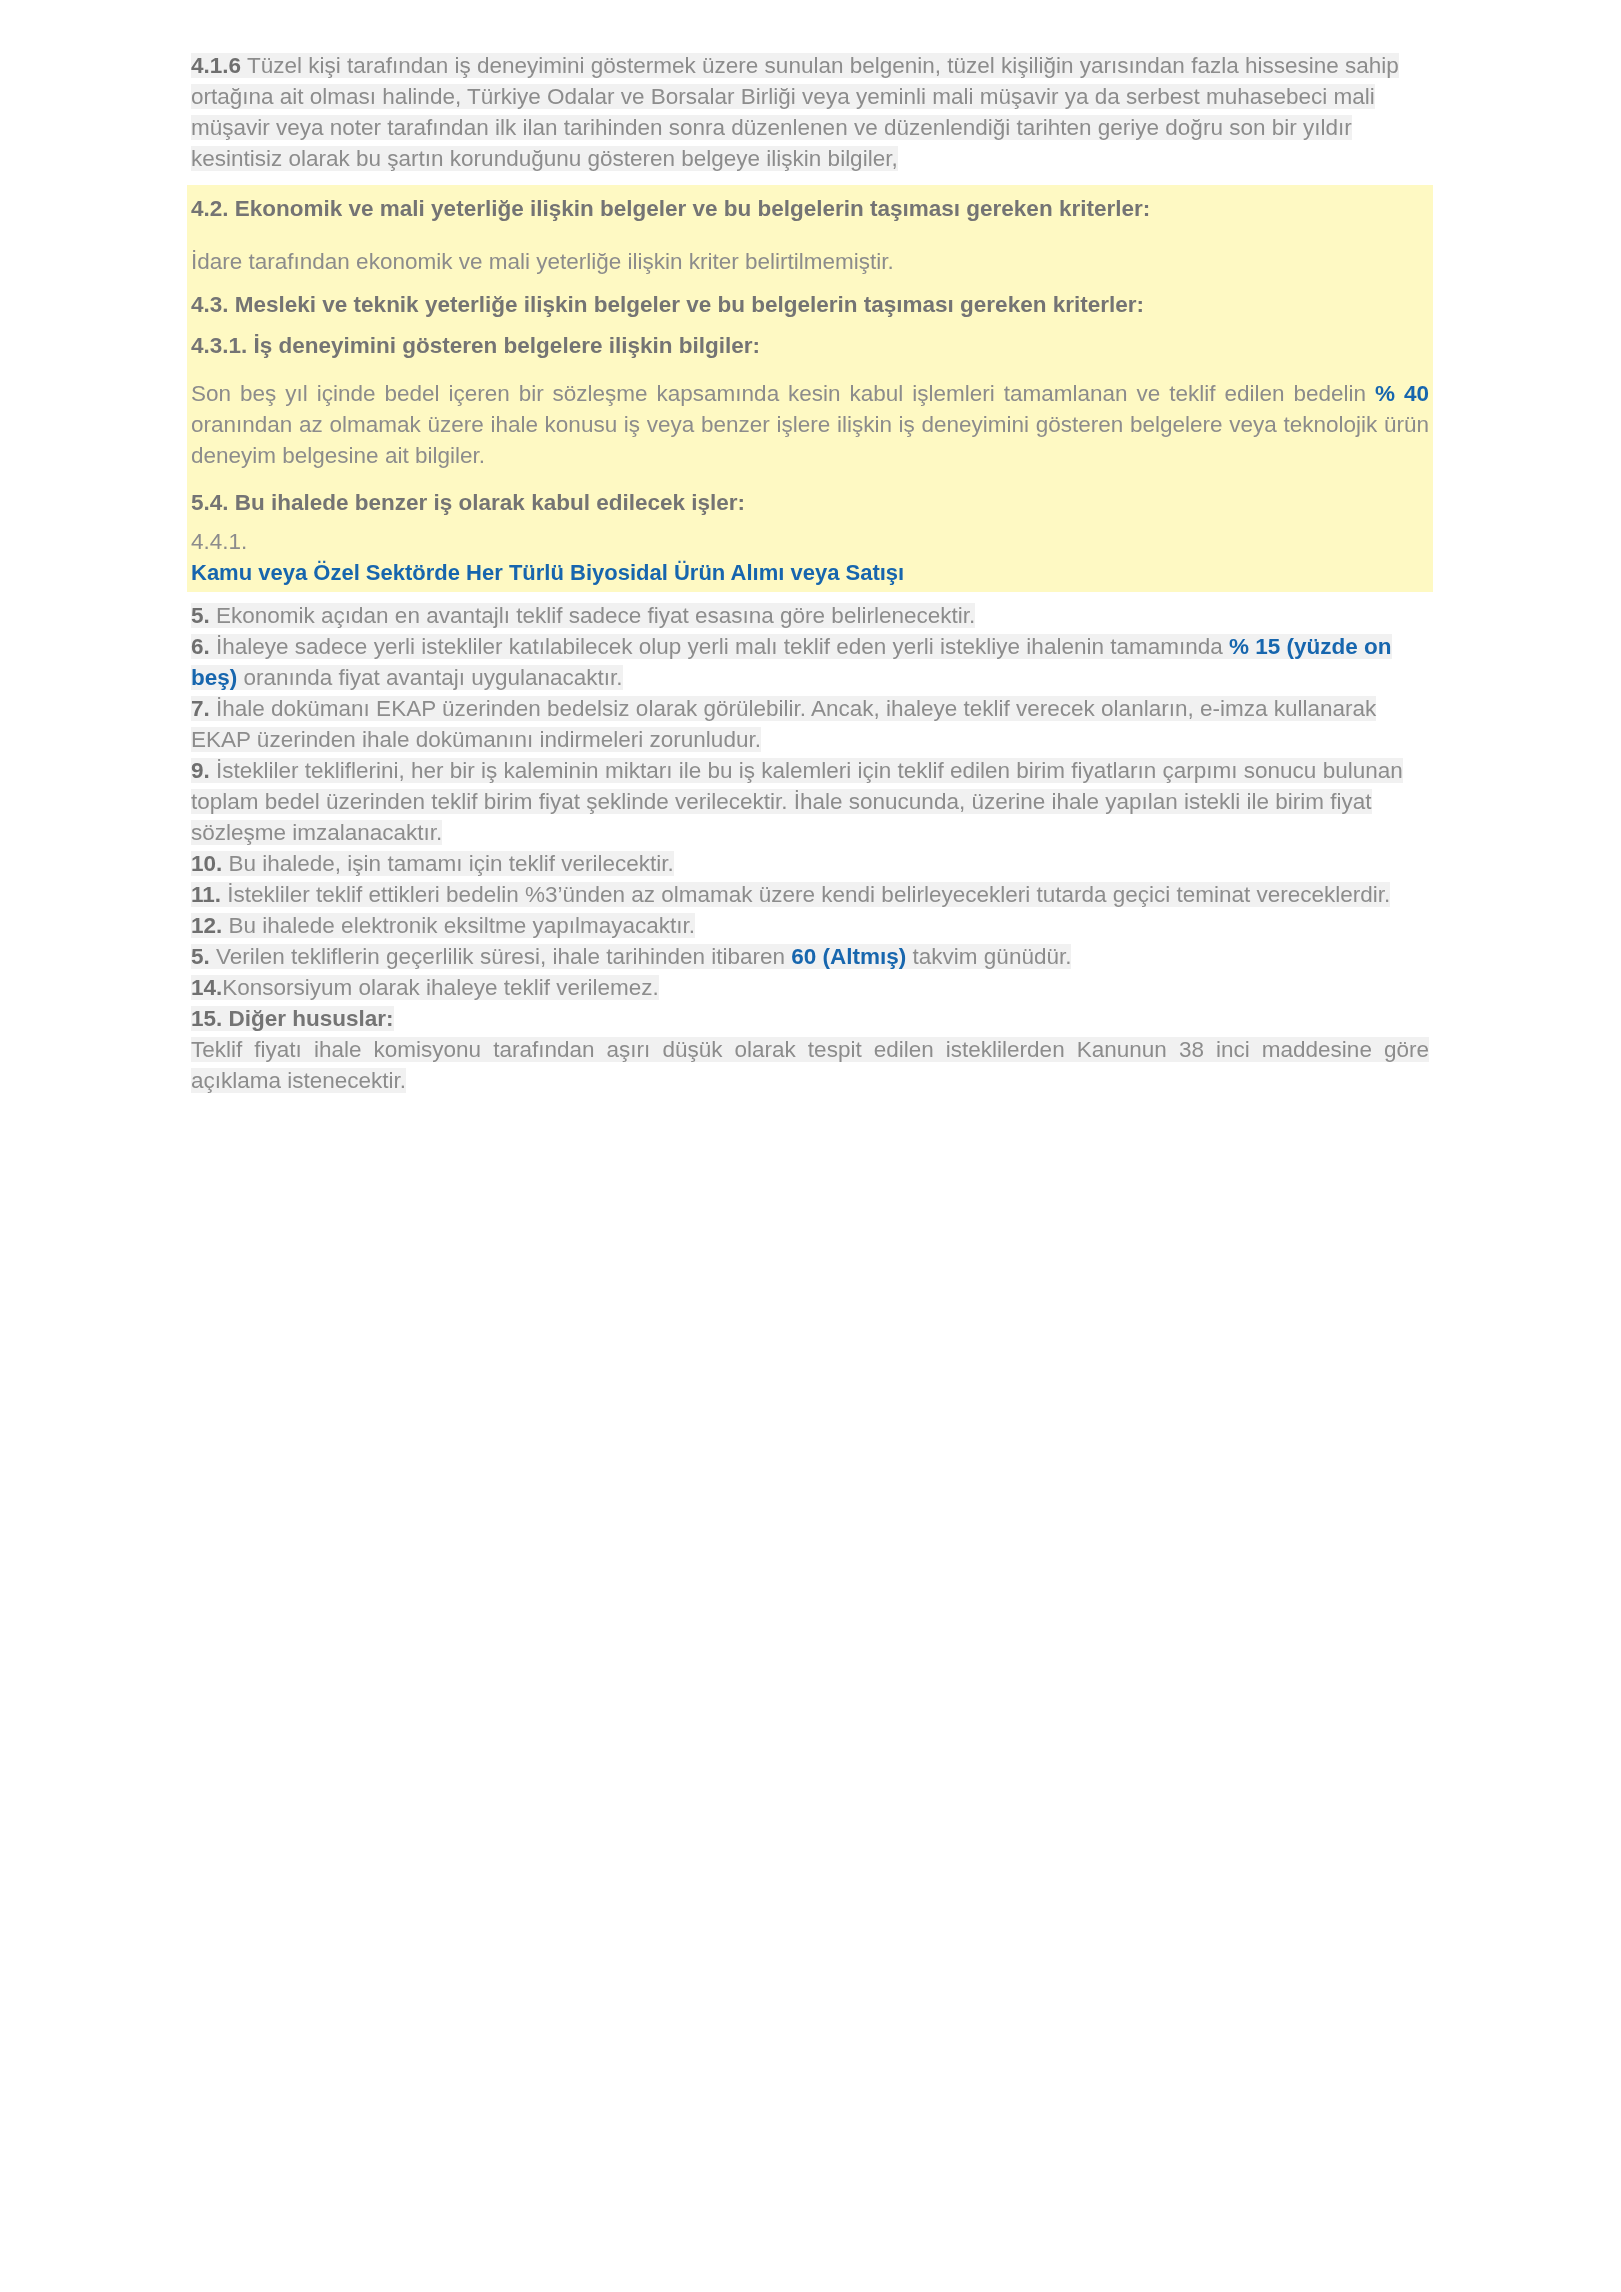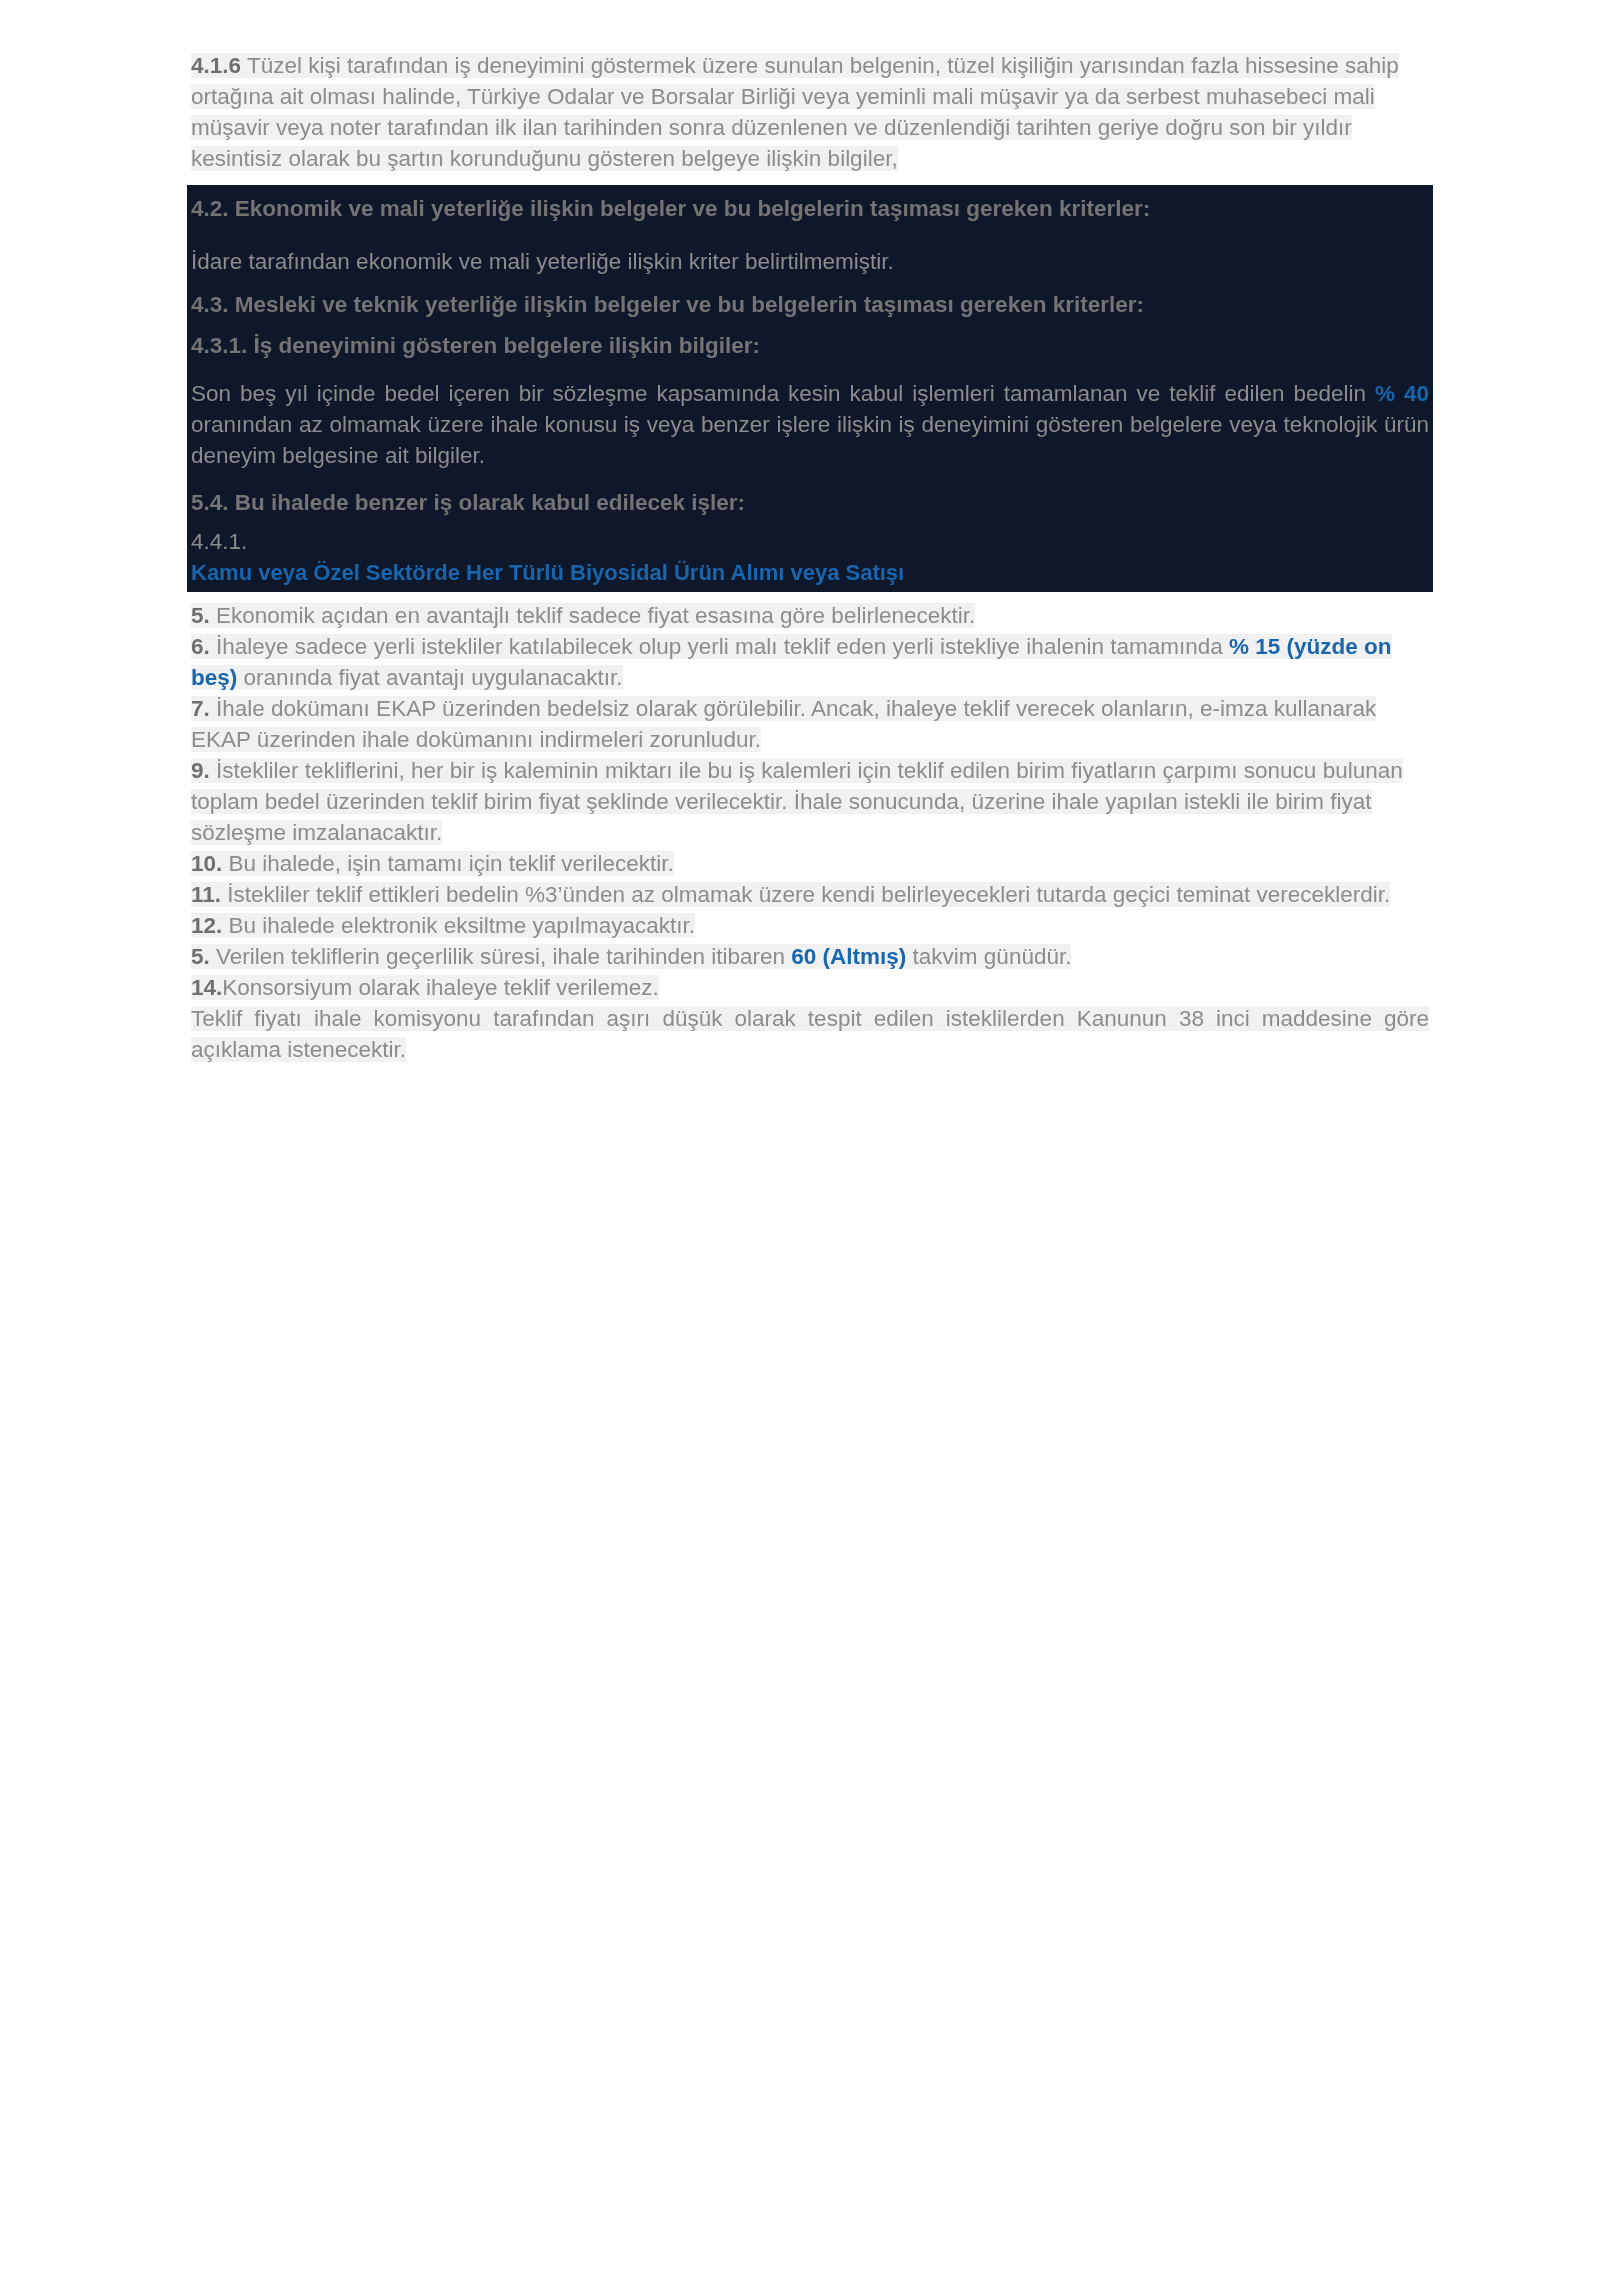--- a/index.html
+++ b/index.html
@@ -18,21 +18,21 @@
     line-height:31px;
     color:#8c8c8c;
   }
   .content p{margin:0;padding:0;}
   .hl{background:#f1f1f1;}
   .num{font-weight:bold;color:#6f6f6f;}
   .head{font-weight:bold;color:#747474;}
   .blue{font-weight:bold;color:#1766ae;}
   .just{text-align:justify;}
   .panel{
-    background:#0f172a;
+    background:#fef9c3;
     margin:10.8px -3.9px 0 -3.9px;
     padding:7.8px 3.9px 3.9px 3.9px;
   }
   .mb23{margin-bottom:22.5px !important;}
   .mb18{margin-bottom:17.6px !important;}
   .mb16{margin-bottom:15.7px !important;}
   .mb12{margin-bottom:11.8px !important;}
   .mb10{margin-bottom:9.8px !important;}
   .mb8{margin-bottom:7.8px !important;}
   .items{margin-top:8.8px;}
@@ -60,18 +60,19 @@
     <div class="items">
       <p><span class="hl"><span class="num">5.</span><span> Ekonomik açıdan en avantajlı teklif sadece fiyat esasına göre belirlenecektir.</span></span></p>
       <p><span class="hl"><span class="num">6.</span><span> İhaleye sadece yerli istekliler katılabilecek olup yerli malı teklif eden yerli istekliye ihalenin tamamında </span><span class="blue">% 15 (yüzde on beş)</span><span> oranında fiyat avantajı uygulanacaktır.</span></span></p>
       <p><span class="hl"><span class="num">7.</span><span> İhale dokümanı EKAP üzerinden bedelsiz olarak görülebilir. Ancak, ihaleye teklif verecek olanların, e-imza kullanarak EKAP üzerinden ihale dokümanını indirmeleri zorunludur.</span></span></p>
       <p><span class="hl"><span class="num">9.</span><span> İstekliler tekliflerini, her bir iş kaleminin miktarı ile bu iş kalemleri için teklif edilen birim fiyatların çarpımı sonucu bulunan toplam bedel üzerinden teklif birim fiyat şeklinde verilecektir. İhale sonucunda, üzerine ihale yapılan istekli ile birim fiyat sözleşme imzalanacaktır.</span></span></p>
       <p><span class="hl"><span class="num">10.</span><span> Bu ihalede, işin tamamı için teklif verilecektir.</span></span></p>
       <p><span class="hl"><span class="num">11.</span><span> İstekliler teklif ettikleri bedelin %3’ünden az olmamak üzere kendi belirleyecekleri tutarda geçici teminat vereceklerdir.</span></span></p>
       <p><span class="hl"><span class="num">12.</span><span> Bu ihalede elektronik eksiltme yapılmayacaktır.</span></span></p>
       <p><span class="hl"><span class="num">5.</span><span> Verilen tekliflerin geçerlilik süresi, ihale tarihinden itibaren </span><span class="blue">60 (Altmış)</span><span> takvim günüdür.</span></span></p>
       <p><span class="hl"><span class="num">14.</span><span>Konsorsiyum olarak ihaleye teklif verilemez.</span></span></p>
+      <p><span class="hl"><span class="num">15.</span><span class="head"> Diğer hususlar:</span></span></p>
       <p class="just"><span class="hl">Teklif fiyatı ihale komisyonu tarafından aşırı düşük olarak tespit edilen isteklilerden Kanunun 38 inci maddesine göre açıklama istenecektir.</span></p>
     </div>
 
   </div>
 </div>
 
 
 </body></html>

